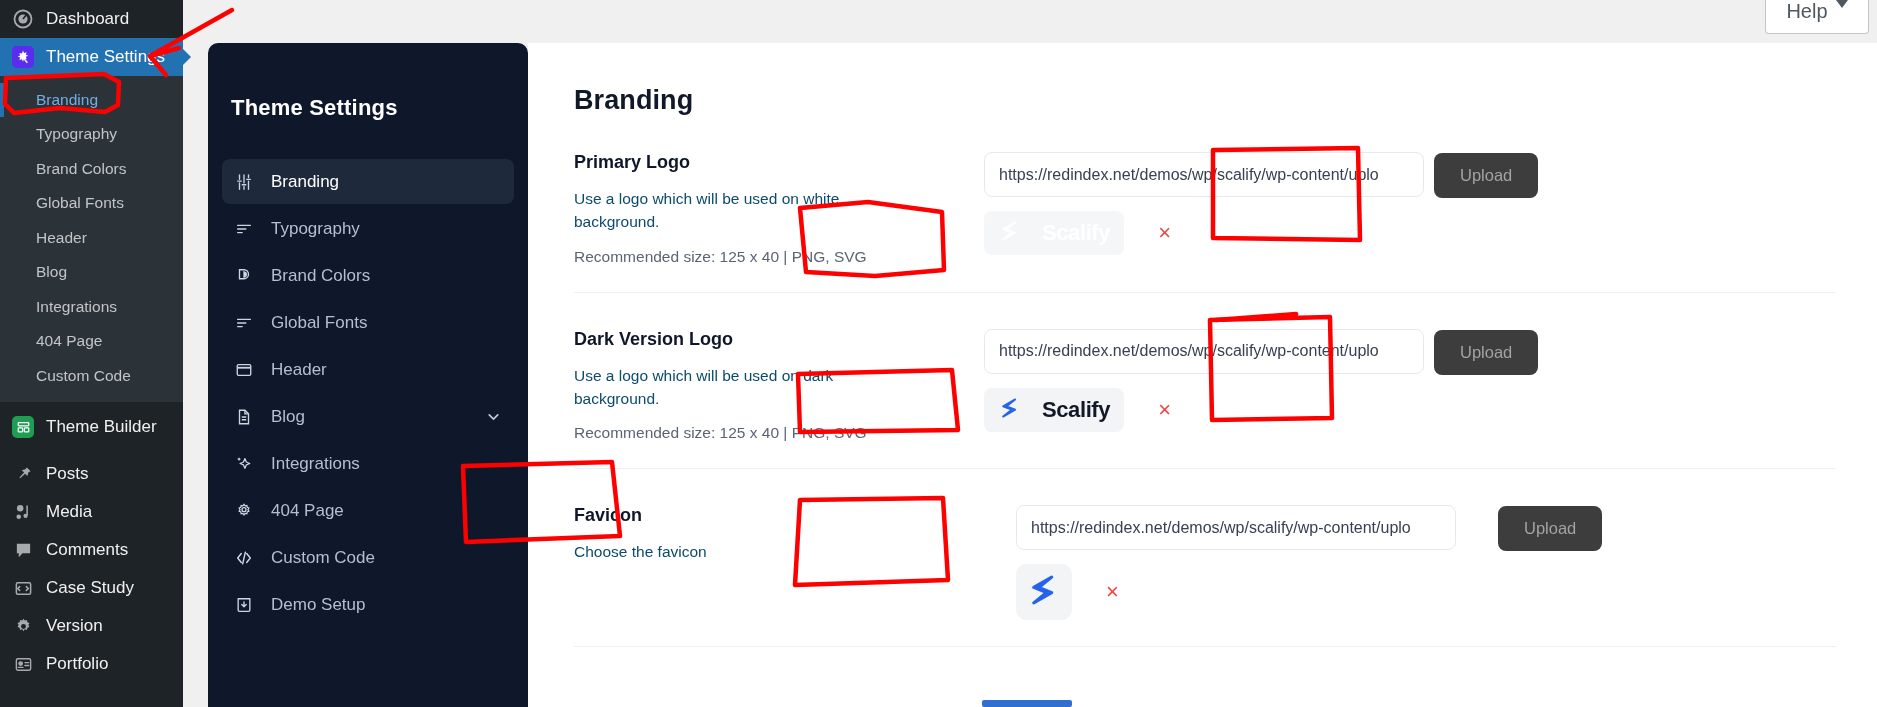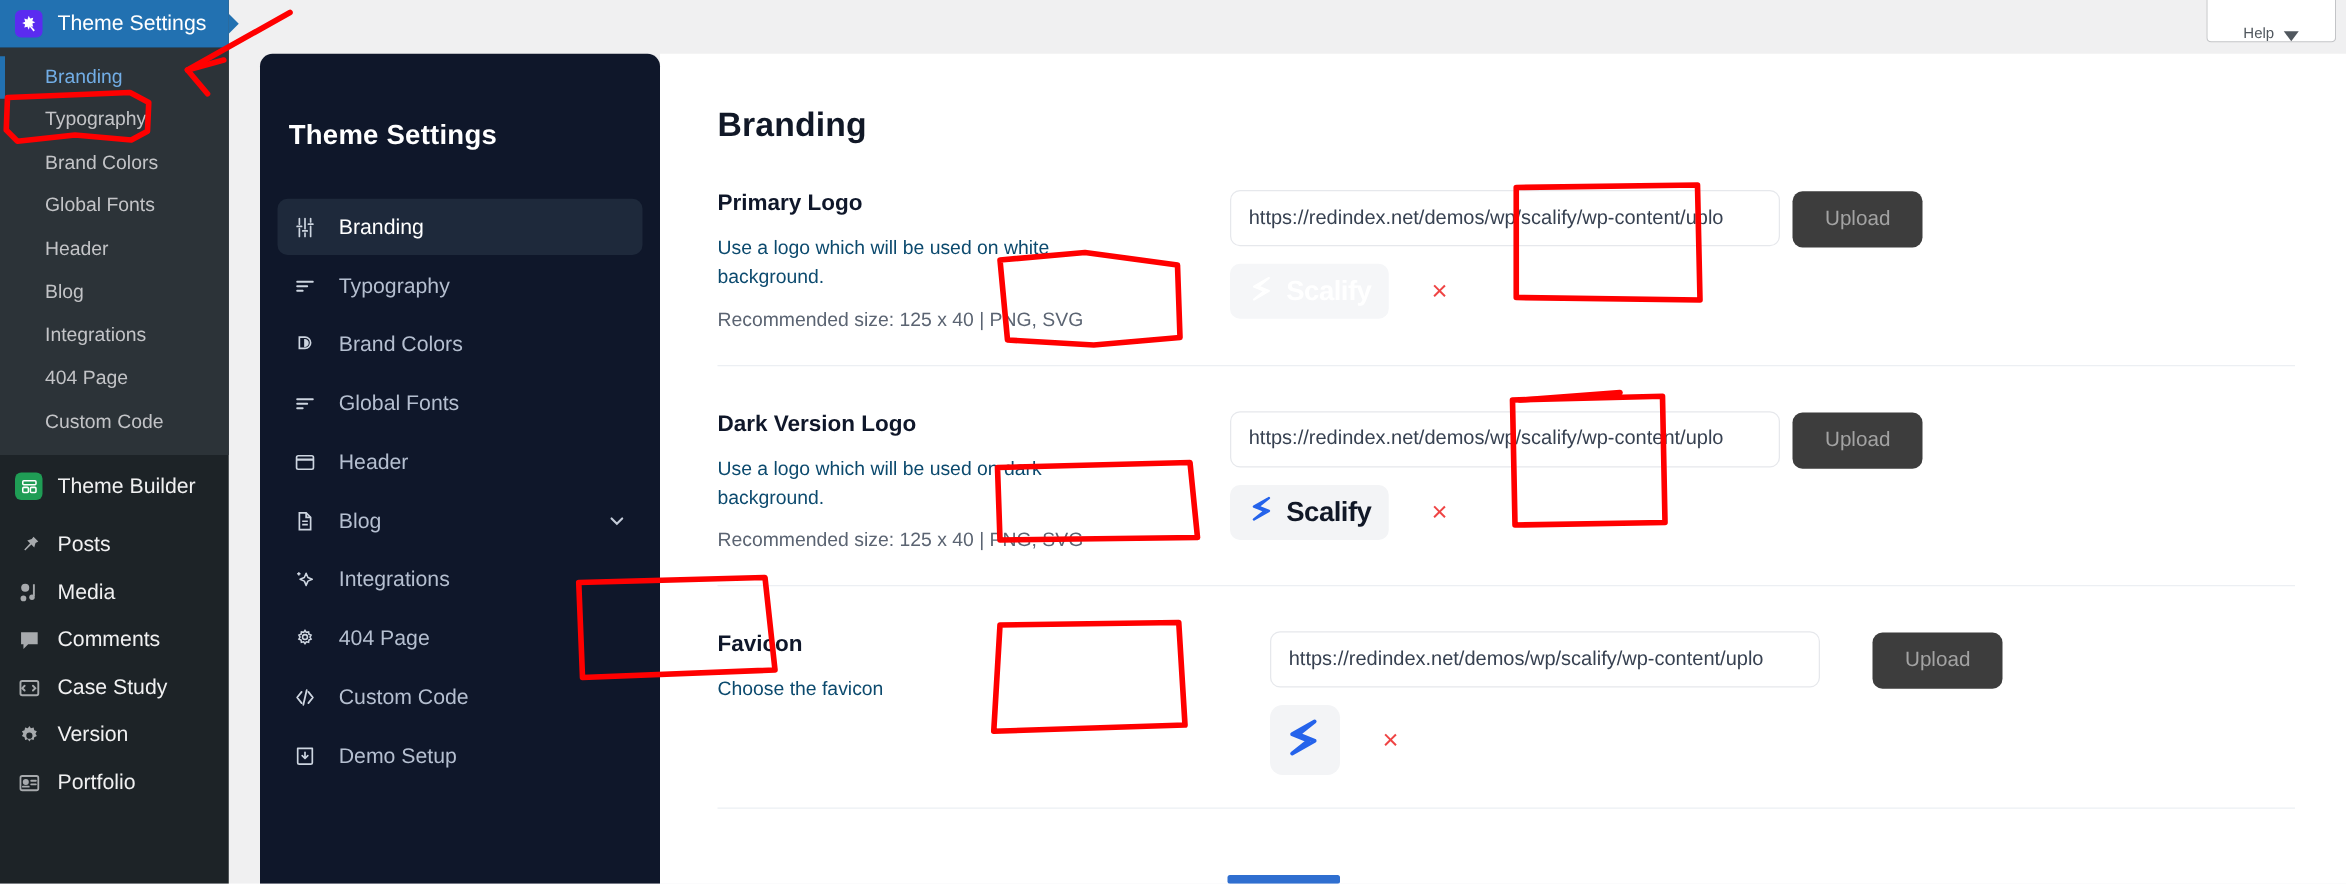--- a/index.html
+++ b/index.html
@@ -15,23 +15,23 @@
   .wp-topbar {
     position: absolute; left: 0; top: 0; width: 1877px; height: 34px;
     background: #f0f0f1;
   }
   .help-tab {
     position: absolute; right: 8px; top: 0px;
     height: 34px; min-width: 104px;
     background: #ffffff;
     border: 1px solid #c3c4c7; border-top: none;
     border-bottom-left-radius: 4px; border-bottom-right-radius: 4px;
-    display: flex; align-items: flex-end; justify-content: center;
+    display: flex; align-items: flex-start; justify-content: center;
     gap: 8px; padding: 0 18px;
-    color: #50575e; font-size: 12px;
+    color: #50575e; font-size: 20px;
     cursor: pointer;
   }
   .help-tab .caret {
     width: 0; height: 0;
     border-left: 6px solid transparent; border-right: 6px solid transparent;
     border-top: 8px solid #50575e;
   }
 
   
   .wp-sidebar {
@@ -143,21 +143,21 @@
     border: 1px solid #e6e8ec; border-radius: 8px;
     background: #fff; color: #374151;
     font-size: 16px; font-family: "Liberation Sans", sans-serif;
     padding: 0 14px; outline: none;
   }
   .preview-wrap {
     margin-top: 14px; display: flex; align-items: center; gap: 34px;
   }
   .logo-chip {
     background: #f3f4f6; border-radius: 8px;
-    height: 44px; display: flex; align-items: center; gap: 7px;
+    height: 44px; display: flex; align-items: center; gap: 20px;
     padding: 0 14px;
   }
   .logo-chip.light-variant { background: #f5f6f8; }
   .logo-word {
     font-size: 22px; font-weight: bold; letter-spacing: -.4px;
   }
   .logo-word.dark { color: #111827; }
   .logo-word.white { color: #ffffff; }
   .remove-x {
     color: #ef4444; font-size: 22px; line-height: 1; cursor: pointer;
@@ -192,20 +192,30 @@
 
   <div class="wp-topbar">
     <div class="help-tab">
       <span>Help</span>
       <span class="caret"></span>
     </div>
   </div>
 
   <div class="wp-sidebar">
 
+    <div class="wp-item">
+      <span class="wpicon">
+        <svg width="20" height="20" viewBox="0 0 20 20">
+            <circle cx="10" cy="10" r="8.5" fill="none" stroke="#a7aaad" stroke-width="1.8"></circle>
+            <circle cx="10" cy="10" r="4.6" fill="#a7aaad"></circle>
+            <path d="M10 10 L14 5" stroke="#1d2327" stroke-width="1.6"></path>
+          </svg>
+      </span>
+      <span>Dashboard</span>
+    </div>
 
     <div class="wp-item active">
       <span class="badge-icon badge-purple">
         <svg width="14" height="14" viewBox="0 0 16 16" fill="#fff">
             <path d="M8 0.6l1.2 2.7 2.9-.8-.8 2.9 2.7 1.2-2.7 1.2.8 2.9-2.9-.8L8 13.4 6.8 10.7l-2.9.8.8-2.9L2 7.4l2.7-1.2-.8-2.9 2.9.8z"></path>
             <path d="M9 8.6l4.6 5.4-1.3 1.1L8.1 9.6z"></path>
           </svg>
       </span>
       <span>Theme Settings</span>
     </div>

